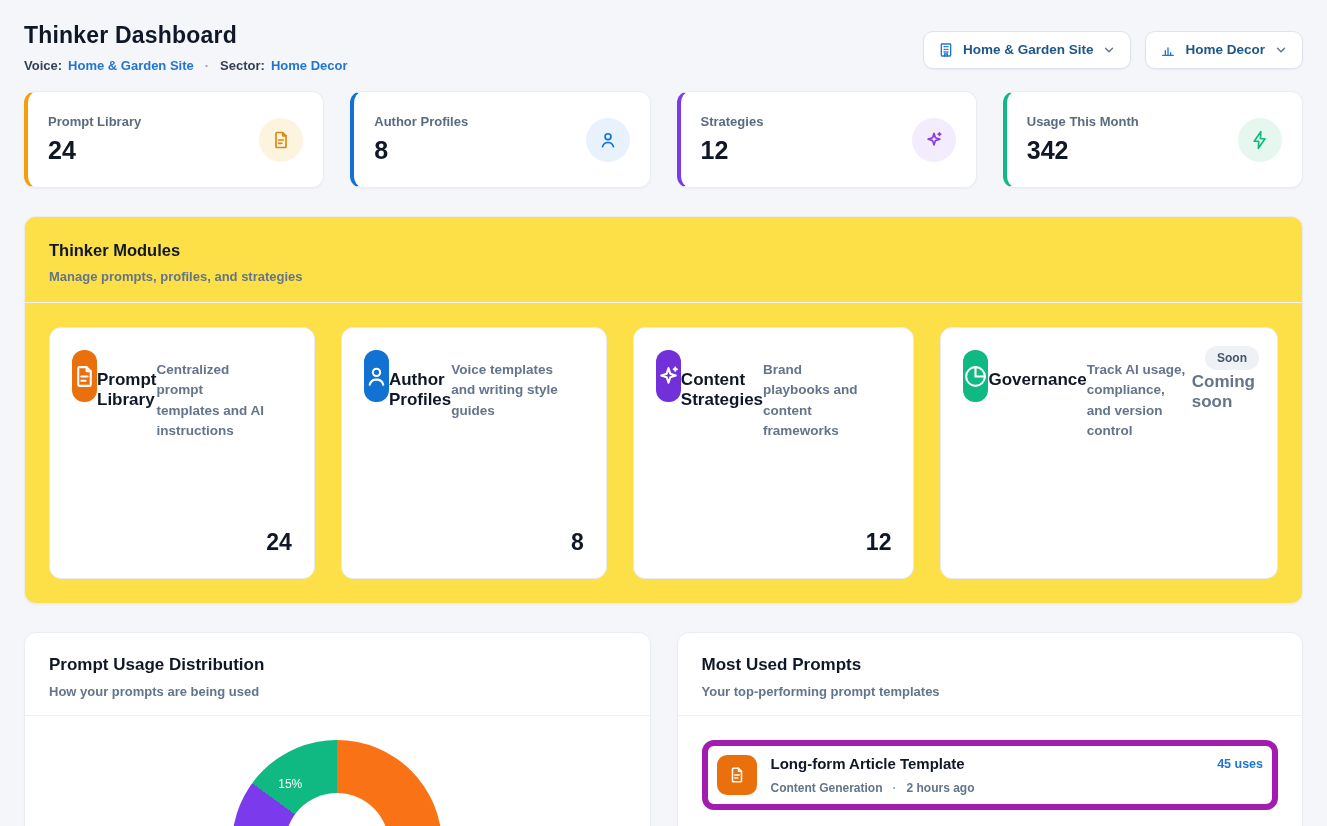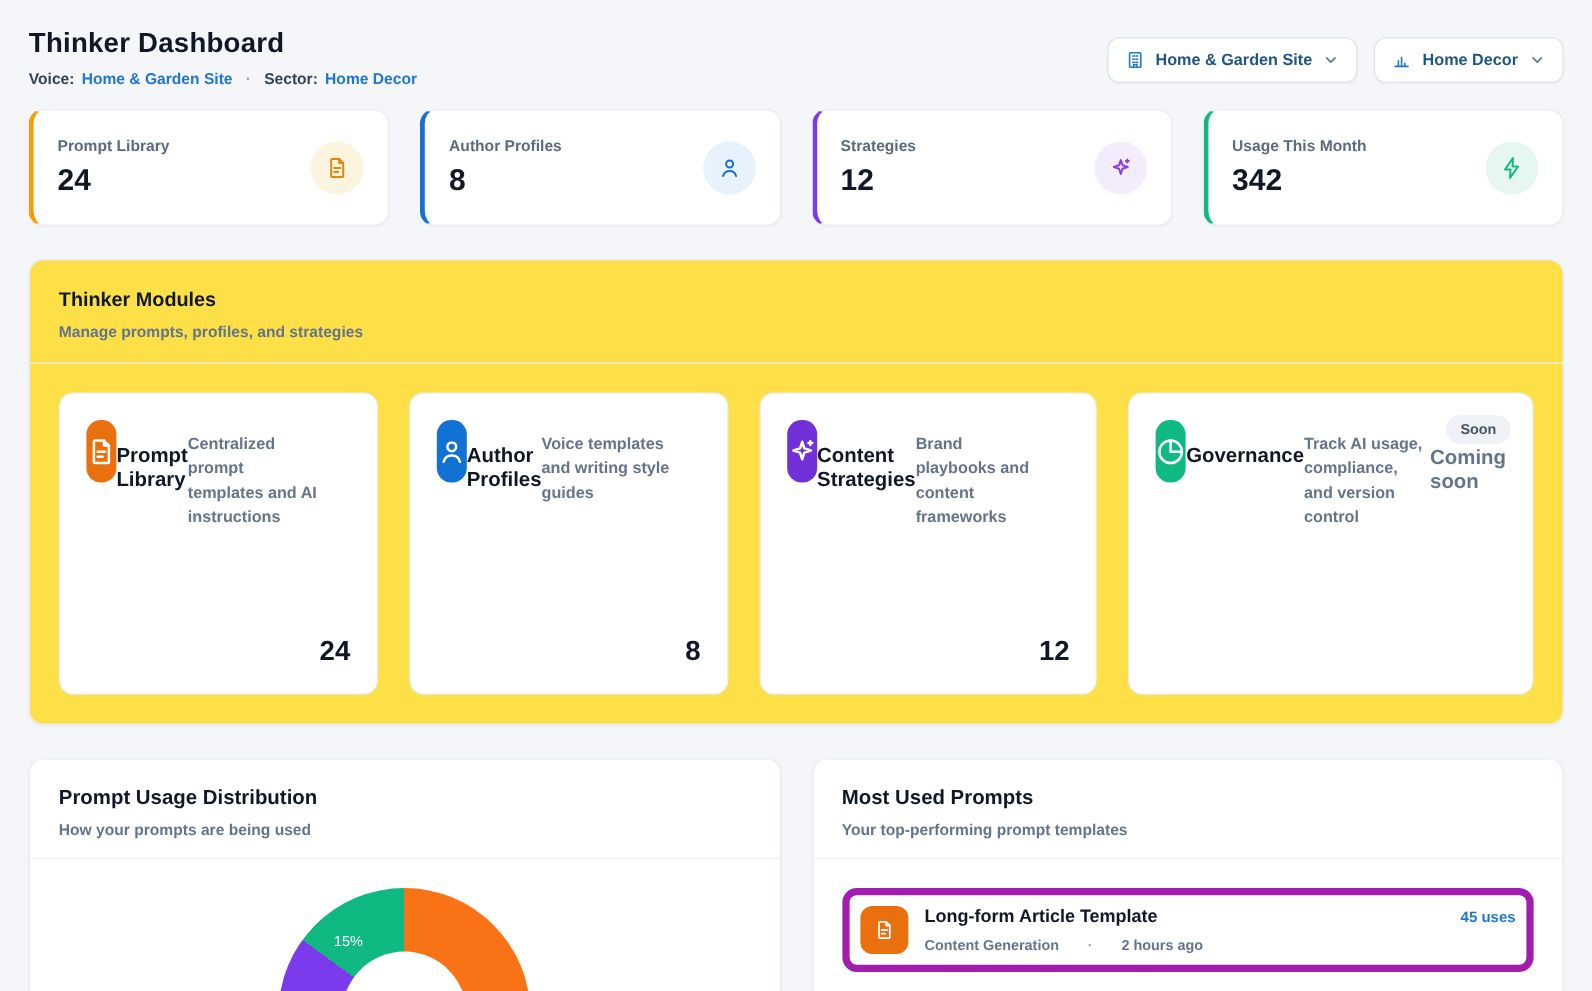--- a/index.html
+++ b/index.html
@@ -82,21 +82,21 @@
   .donut-hole { position:absolute; inset:53px; background:#fff; border-radius:50%; }
   .donut-label { position:absolute; left:46px; top:37px; color:#fff; font-size:12px; font-weight:400; }
 
   .prompt-item {
     margin:24px; border:6px solid #a21caf; border-radius:12px; padding:9px;
     display:flex; align-items:flex-start; gap:14px; cursor:pointer;
   }
   .pi-ic { width:40px; height:40px; border-radius:10px; background:#ea700e; color:#fff; display:flex; align-items:center; justify-content:center; flex:none; }
   .pi-ic svg { width:18px; height:18px; }
   .pi-title { font-size:15px; font-weight:800; color:#101828; }
-  .pi-meta { display:flex; gap:24px; align-items:flex-start; font-size:12px; color:#64748b; margin-top:9px; font-weight:600; }
+  .pi-meta { display:flex; gap:10px; align-items:flex-start; font-size:12px; color:#64748b; margin-top:9px; font-weight:600; }
   .pi-meta .dot { color:#94a3b8; }
   .pi-uses { margin-left:auto; color:#2176d2; font-size:12.5px; font-weight:800; padding-top:2px; }
 </style>
 </head>
 <body>
 
 <div class="page">
 
   <header class="topbar">
     <div>

